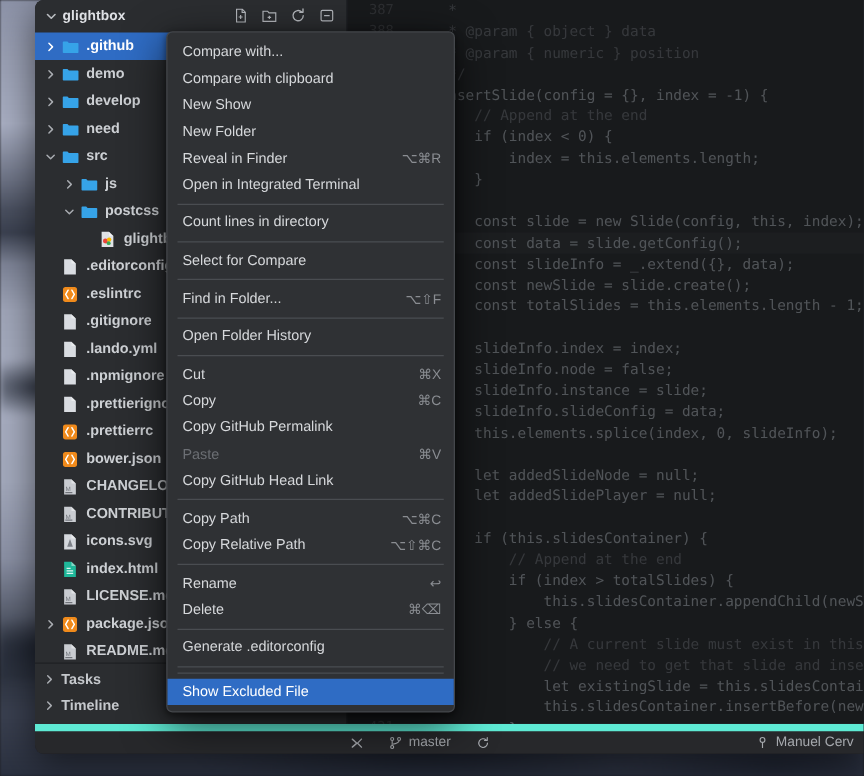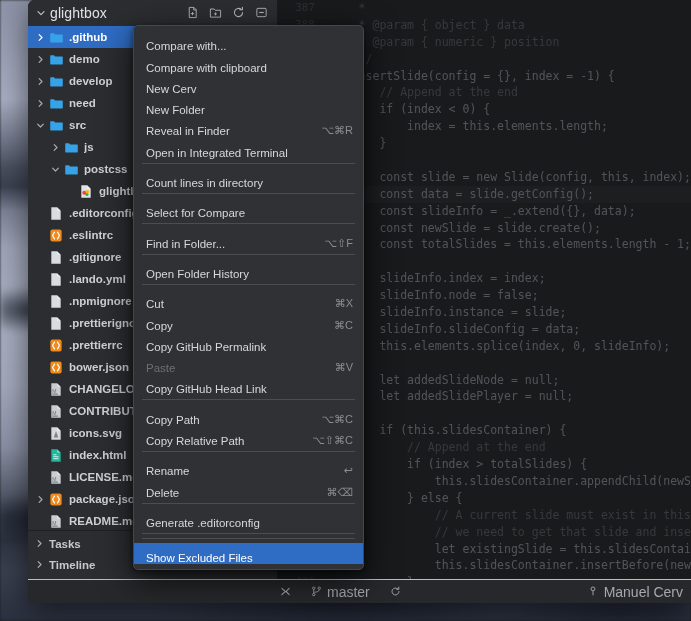--- a/index.html
+++ b/index.html
@@ -58,21 +58,21 @@
     display: flex; align-items: center;
     padding: 0 5px 0 6px;
     background: #2b2d30;
   }
   .hdr-chevron {
     width: 13px; height: 13px; flex: none;
     display: flex; align-items: center; justify-content: center;
     color: #b9bcc0;
   }
   #project-name {
-    font-size: 14px; color: #dfe1e5; font-weight: normal;
+    font-size: 11px; color: #dfe1e5; font-weight: bold;
     margin-left: 3px; letter-spacing: .1px;
     white-space: nowrap;
   }
   #sidebar-toolbar {
     margin-left: auto; display: flex; align-items: center; gap: 8px;
     padding-right: 3px;
   }
   .tool-icon {
     width: 15px; height: 15px; display: flex;
     align-items: center; justify-content: center;
@@ -132,41 +132,41 @@
   }
   
   #editor-dim {
     position: absolute; inset: 0; background: rgba(20,21,24,.55);
     pointer-events: none;
   }
 
   
   #statusbar {
     height: 24px; flex: none; background: #27282b;
-    border-top: 1px solid #5eead4;
+    border-top: 6px solid #5eead4;
     display: flex; align-items: center;
-    font-size: 14px; color: #a5a8ad;
+    font-size: 11px; color: #a5a8ad;
     padding: 0 8px 0 252px;
   }
   .sb-item { display: flex; align-items: center; gap: 5px; margin-right: 20px; }
   .sb-right { margin-left: auto; display: flex; align-items: center; gap: 6px; }
 
   
   #ctx-menu {
     position: absolute;
     left: 105px; top: 25px; width: 231px;
     background: #2f3134;
     border: 1px solid #44474b;
     border-radius: 5px;
     box-shadow: 0 10px 34px rgba(0,0,0,.7), 0 2px 6px rgba(0,0,0,.5);
     padding: 5px 0 5px 0;
     z-index: 40;
   }
   .mi {
-    height: 21.3px; display: flex; align-items: flex-end;
+    height: 21.3px; display: flex; align-items: center;
     padding: 0 10px 0 12px;
     font-size: 11.5px; color: #d6d8db;
     white-space: nowrap;
   }
   .mi.disabled { color: #6c6f74; }
   .mi.active { background: #2f6cc4; color: #ffffff; }
   .mi .sc { margin-left: auto; color: #8a8d92; font-size: 11px; padding-left: 16px; }
   .sep { height: 1px; background: #4a4d51; margin: 4px 8px; }
 
   
@@ -614,21 +614,21 @@
     </div>
 
     <div id="ctx-menu">
         <div class="mi">
           <span>Compare with...</span>
         </div>
         <div class="mi">
           <span>Compare with clipboard</span>
         </div>
         <div class="mi">
-          <span>New Cerv</span>
+          <span>New Show</span>
         </div>
         <div class="mi">
           <span>New Folder</span>
         </div>
         <div class="mi">
           <span>Reveal in Finder</span>
           <span class="sc">⌥⌘R</span>
         </div>
         <div class="mi">
           <span>Open in Integrated Terminal</span>
@@ -687,21 +687,21 @@
           <span>Delete</span>
           <span class="sc">⌘⌫</span>
         </div>
         <div class="sep"></div>
         <div class="mi">
           <span>Generate .editorconfig</span>
         </div>
         <div class="sep"></div>
         <div class="sep"></div>
         <div class="mi active">
-          <span>Show Excluded Files</span>
+          <span>Show Excluded File</span>
         </div>
       </div>
 
   </div>
 
   <div id="statusbar">
     <span class="sb-item">
       <svg width="11" height="11" viewBox="0 0 12 12">
           <path d="M2 2.5 L6 6 L2 9.5 M10 2.5 L6.6 6 L10 9.5" fill="none" stroke="currentColor" stroke-width="1.2" stroke-linecap="round"></path>
         </svg>

